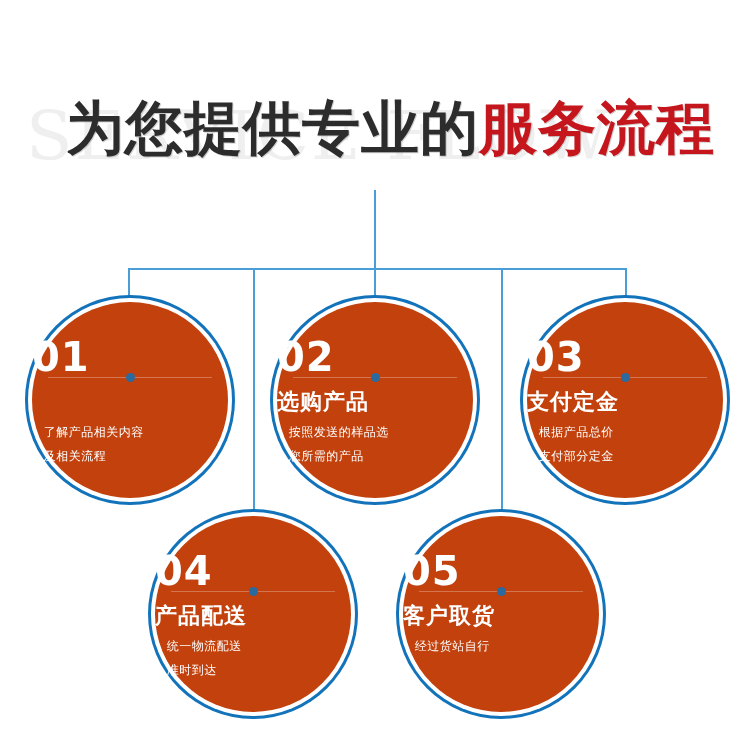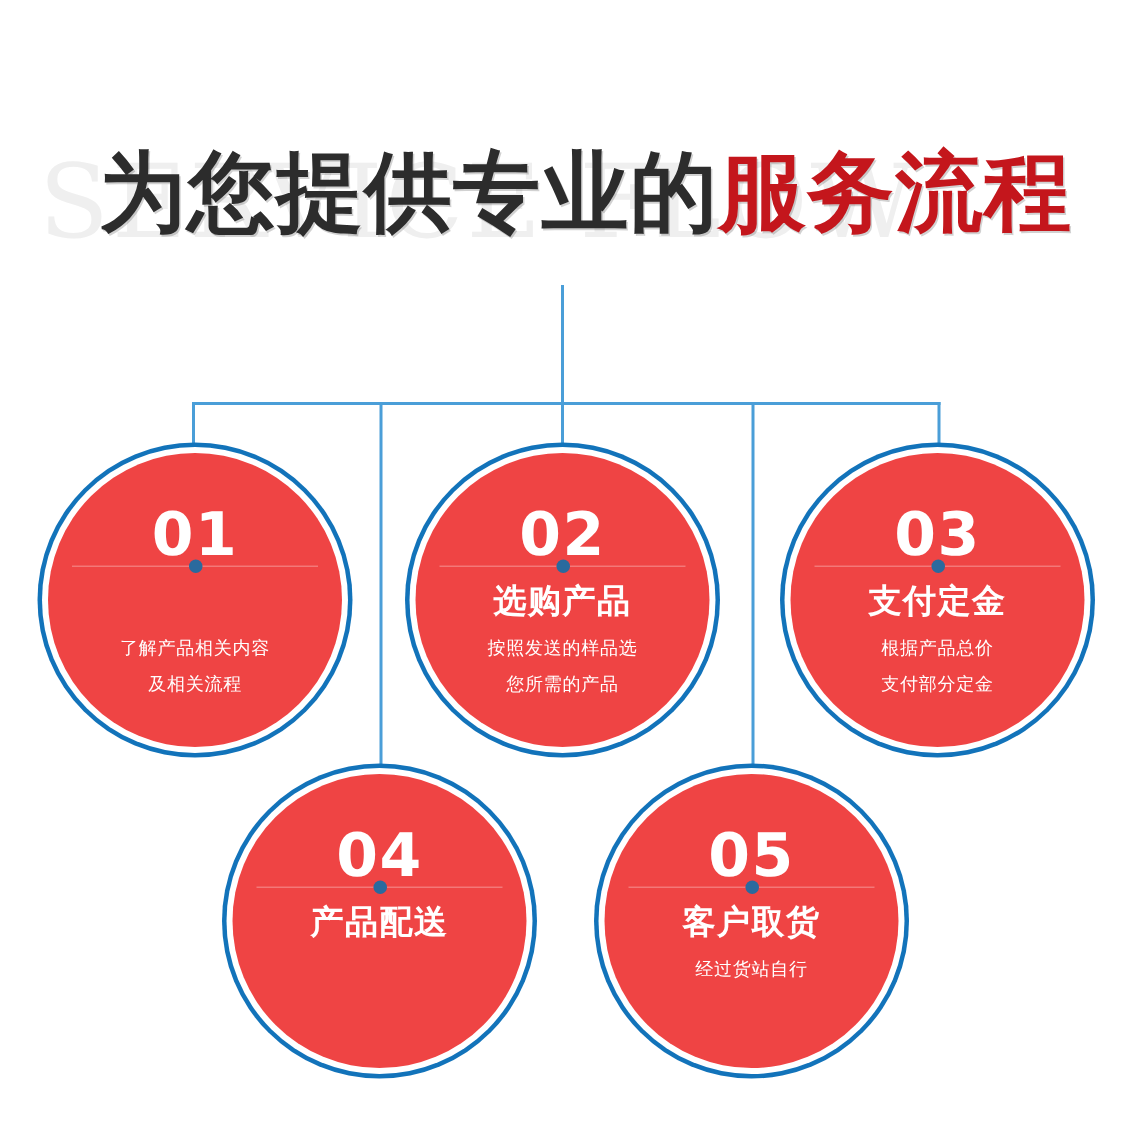--- a/index.html
+++ b/index.html
@@ -64,24 +64,23 @@
     position: absolute;
     background: #4a9ed8;
   }
   .conn.v { width: 2px; }
   .conn.h { height: 2px; }
 
   
   .step {
     position: absolute;
     border-radius: 50%;
-    background: #ef4444;
+    background: #c2410c;
     box-shadow: 0 0 0 4px #ffffff, 0 0 0 7px #1273BA;
     color: #ffffff;
-    text-align: center;
     box-sizing: border-box;
   }
   .step .num {
     position: absolute;
     left: 0;
     right: 0;
     top: 17%;
     font-family: "DejaVu Sans", "Liberation Sans", sans-serif;
     font-size: 40px;
     font-weight: 700;
@@ -188,20 +187,24 @@
       <span>根据产品总价</span>
       <span>支付部分定金</span>
     </div>
   </div>
 
   <div class="step" style="left:155px; top:516px; width:196px; height:196px;">
     <div class="num">04</div>
     <div class="divider"></div>
     <div class="dot"></div>
     <div class="name">产品配送</div>
+    <div class="desc">
+      <span>统一物流配送</span>
+      <span>准时到达</span>
+    </div>
   </div>
 
   <div class="step" style="left:403px; top:516px; width:196px; height:196px;">
     <div class="num">05</div>
     <div class="divider"></div>
     <div class="dot"></div>
     <div class="name">客户取货</div>
     <div class="desc">
       <span>经过货站自行</span>
     </div>

